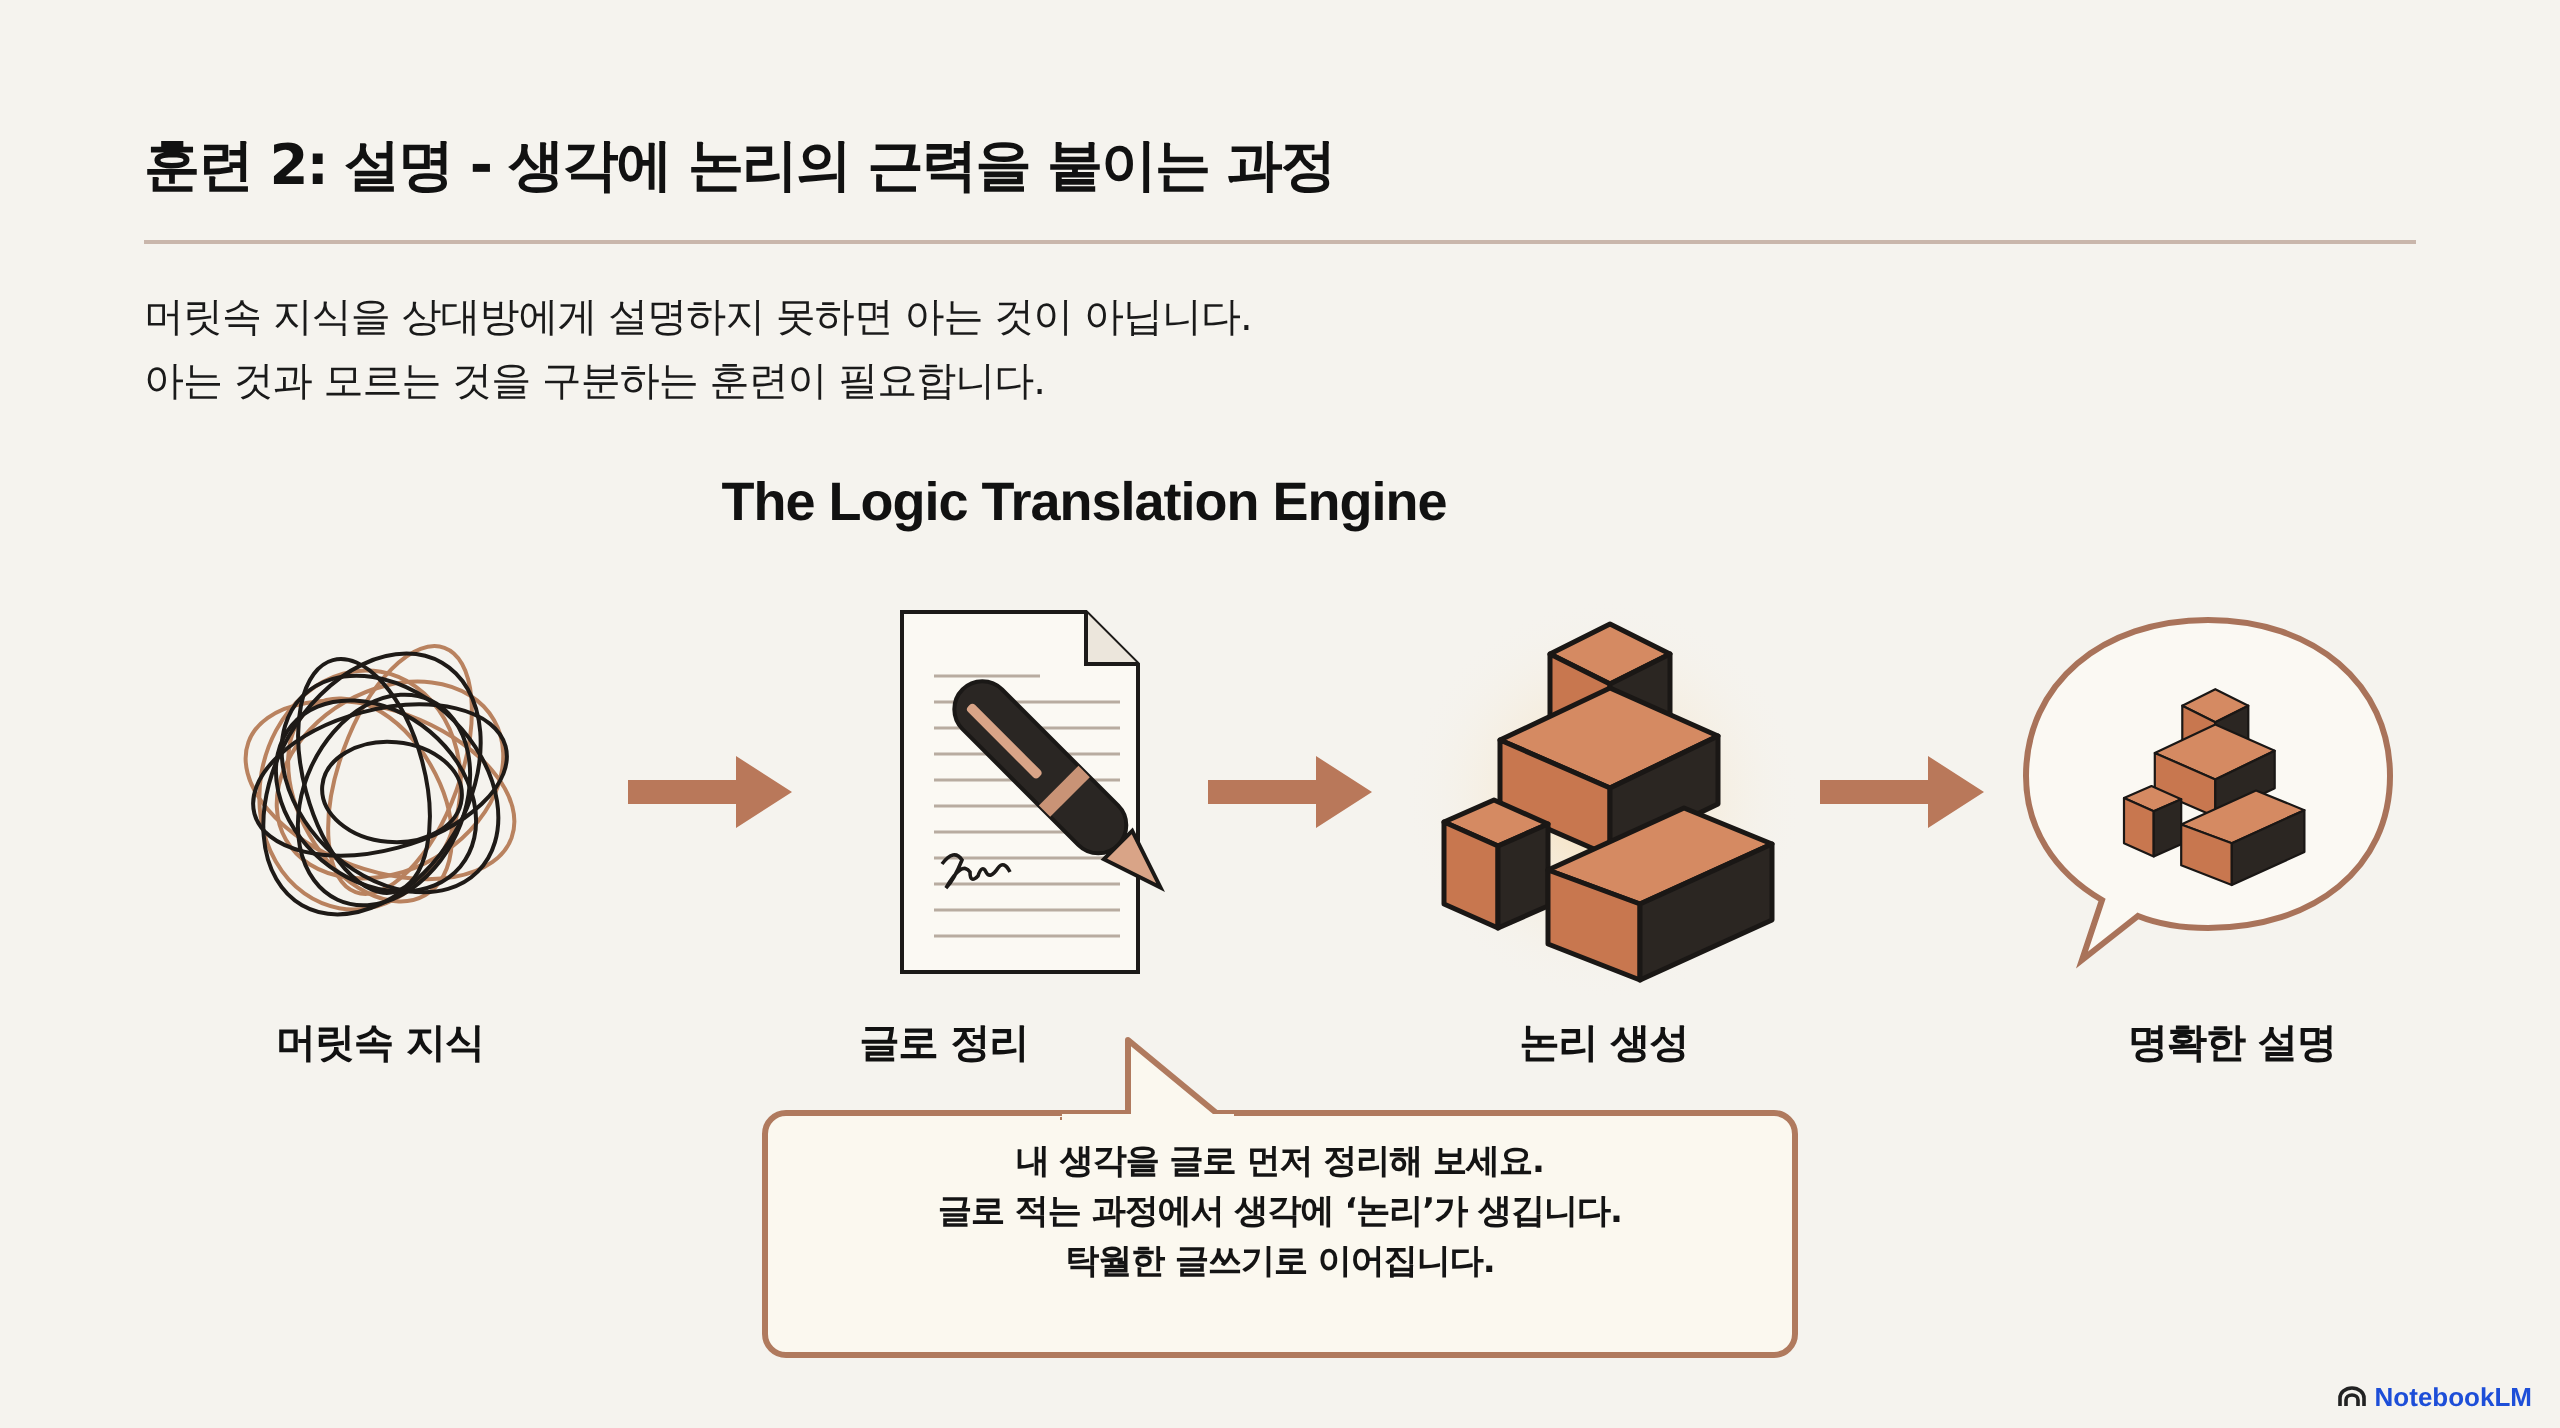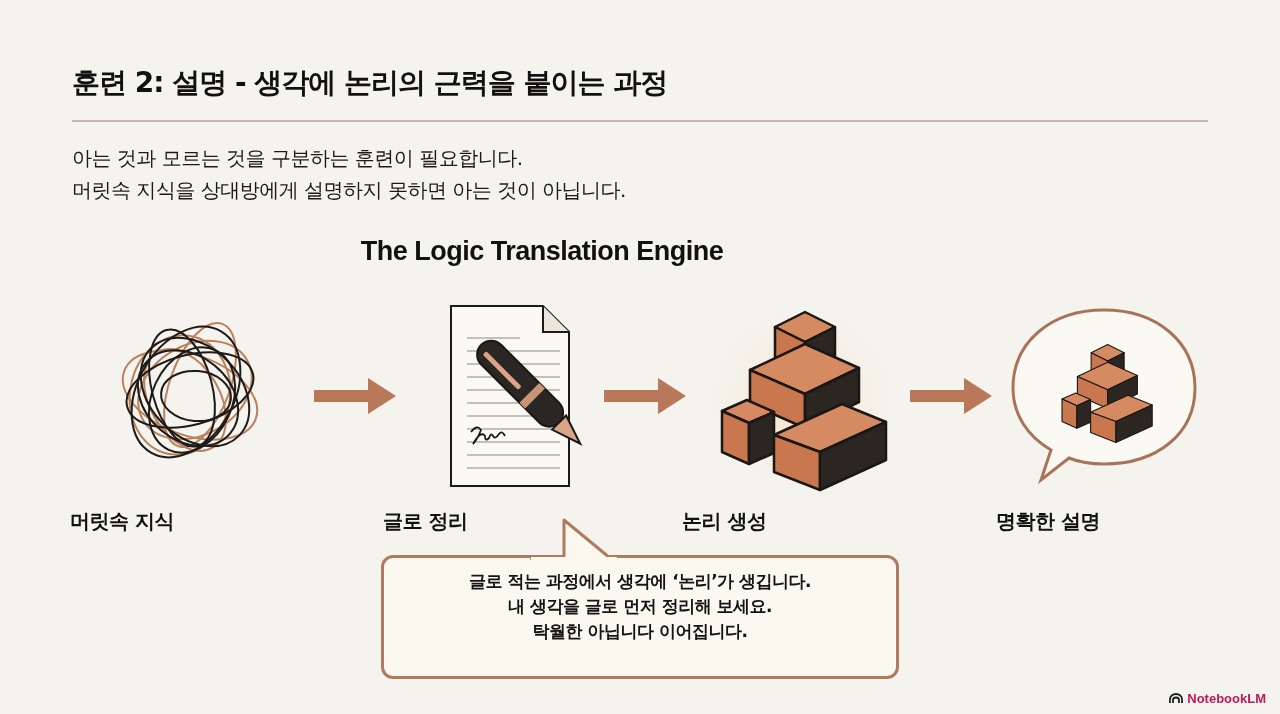--- a/index.html
+++ b/index.html
@@ -20,44 +20,44 @@
     background: #c9b6ab;
   }
   .intro { position: absolute; left: 72px; top: 142px; font-size: 20px; line-height: 32px; color: #1a1a1a; letter-spacing: -0.5px; }
   .engine-title {
     position: absolute; left: 0; width: 1084px; top: 236px; text-align: center;
     font-family: "Liberation Sans", sans-serif; font-size: 27px; font-weight: bold; letter-spacing: -0.5px;
   }
   .stage { position: absolute; top: 300px; width: 240px; text-align: center; }
   .stage svg { display: block; margin: 0 auto; }
   .stage-label {
-    position: absolute; top: 508px; width: 240px; 
+    position: absolute; top: 508px; width: 240px; text-align: center;
     font-size: 20px; font-weight: bold; letter-spacing: -0.5px;
   }
   .arrow { position: absolute; top: 378px; }
   .callout-tail { position: absolute; left: 530px; top: 518px; }
   .callout {
     position: absolute; left: 381px; top: 555px; width: 518px; height: 124px;
     border: 3px solid #b07a5e; border-radius: 12px; background: #fbf8ef;
     text-align: center; font-size: 17px; font-weight: bold; line-height: 25px;
     padding-top: 11px; letter-spacing: -0.5px; color: #141414;
   }
   .brand {
     position: absolute; right: 14px; bottom: 8px; font-family: "Liberation Sans", sans-serif;
-    font-size: 13px; font-weight: bold; color: #be185d; display: flex; align-items: center; gap: 4px;
+    font-size: 13px; font-weight: bold; color: #1d4ed8; display: flex; align-items: center; gap: 4px;
   }
 </style>
 </head>
 <body>
 
 <div class="title">훈련 2: 설명 - 생각에 논리의 근력을 붙이는 과정</div>
 <div class="divider"></div>
 <div class="intro">
+  <div>머릿속 지식을 상대방에게 설명하지 못하면 아는 것이 아닙니다.</div>
   <div>아는 것과 모르는 것을 구분하는 훈련이 필요합니다.</div>
-  <div>머릿속 지식을 상대방에게 설명하지 못하면 아는 것이 아닙니다.</div>
 </div>
 
 <div class="engine-title">The Logic Translation Engine</div>
 
 <div class="stage" style="left:70px;">
   <svg width="180" height="190" viewBox="0 0 180 190">
     <g fill="none" stroke="#b9825f" stroke-width="2">
       <ellipse cx="90" cy="95" rx="70" ry="40" transform="rotate(20 90 95)"></ellipse>
       <ellipse cx="95" cy="90" rx="60" ry="45" transform="rotate(-30 95 90)"></ellipse>
       <ellipse cx="85" cy="100" rx="55" ry="35" transform="rotate(60 85 100)"></ellipse>
@@ -100,21 +100,21 @@
     </g>
     <path d="M76 132 q6 -8 10 -2 q-4 10 -8 14 q8 -14 12 -8 q0 6 4 2 q2 -6 4 -2 q2 4 6 -2 q3 -4 6 2" fill="none" stroke="#1c1a18" stroke-width="1.8"></path>
     <g transform="rotate(-45 140 90)">
       <rect x="120" y="20" width="28" height="110" rx="14" fill="#2a2623" stroke="#1a1816" stroke-width="2"></rect>
       <rect x="120" y="88" width="28" height="8" fill="#c99376"></rect>
       <rect x="128" y="28" width="5" height="50" rx="2" fill="#d9a487"></rect>
       <path d="M124 130 H144 L134 160 Z" fill="#d9a487" stroke="#1a1816" stroke-width="2"></path>
     </g>
   </svg>
 </div>
-<div class="stage-label" style="left:383px;">글로 정리</div>
+<div class="stage-label" style="left:352px;">글로 정리</div>
 
 <svg class="arrow" style="left:604px;" width="82" height="36" viewBox="0 0 82 36">
   <path d="M0 12 H54 V0 L82 18 L54 36 V24 H0 Z" fill="#b9785a"></path>
 </svg>
 
 <div class="stage" style="left:682px;">
   <svg width="200" height="200" viewBox="0 0 200 200">
     <defs>
       <radialGradient id="glow" cx="50%" cy="50%" r="50%">
         <stop offset="0%" stop-color="#f7d9a8" stop-opacity="0.9"></stop>
@@ -163,23 +163,23 @@
       <polygon points="47,123 72,112 72,153 47,164" fill="#2b2622"></polygon>
       <polygon points="72,135 140,104 184,122 118,152" fill="#d58a62"></polygon>
       <polygon points="72,135 118,152 118,190 72,172" fill="#c8774f"></polygon>
       <polygon points="118,152 184,122 184,160 118,190" fill="#2b2622"></polygon>
     </g>
   </svg>
 </div>
 <div class="stage-label" style="left:996px;">명확한 설명</div>
 
 <div class="callout">
+  <div>내 생각을 글로 먼저 정리해 보세요.</div>
   <div>글로 적는 과정에서 생각에 ‘논리’가 생깁니다.</div>
-  <div>내 생각을 글로 먼저 정리해 보세요.</div>
-  <div>탁월한 아닙니다 이어집니다.</div>
+  <div>탁월한 글쓰기로 이어집니다.</div>
 </div>
 <svg class="callout-tail" width="90" height="42" viewBox="0 0 90 42">
   <path d="M0 42 L34 40 L34 2 L80 40" fill="#fbf8ef" stroke="#b07a5e" stroke-width="3" stroke-linejoin="round"></path>
   <rect x="1" y="39" width="86" height="6" fill="#fbf8ef"></rect>
 </svg>
 
 <div class="brand">
   <svg width="14" height="11" viewBox="0 0 14 11">
     <path d="M1 10 V6 A6 5 0 0 1 13 6 V10 M4 10 V7 A3 2.5 0 0 1 10 7 V10" fill="none" stroke="#222" stroke-width="1.8"></path>
   </svg>

